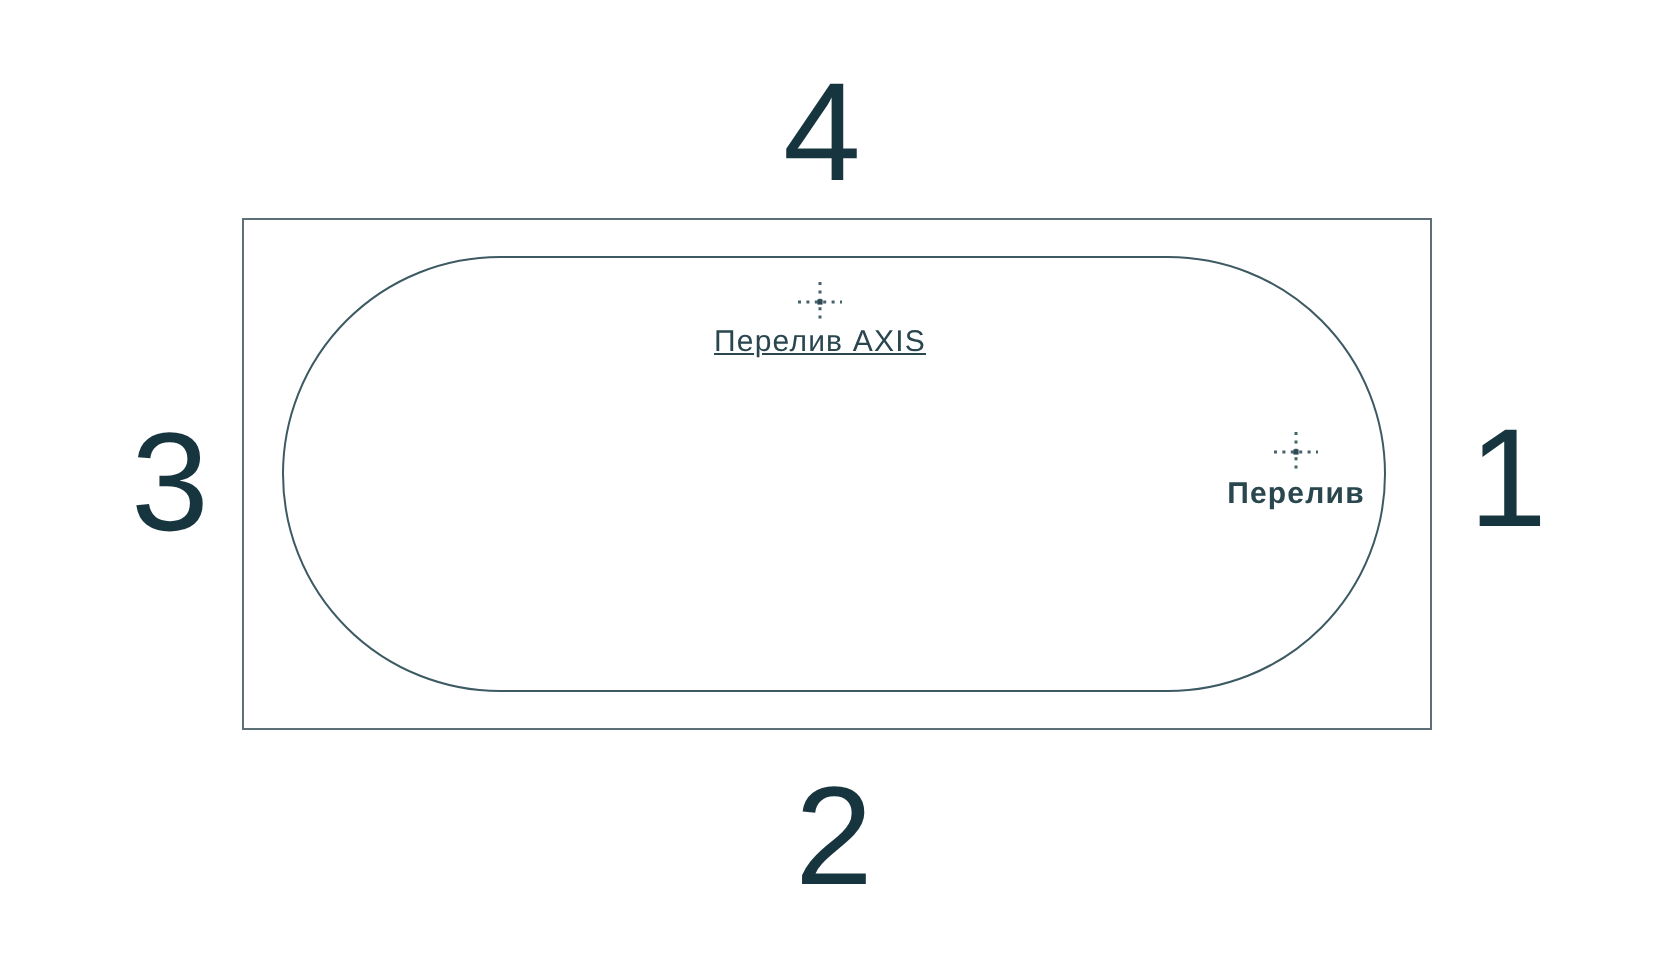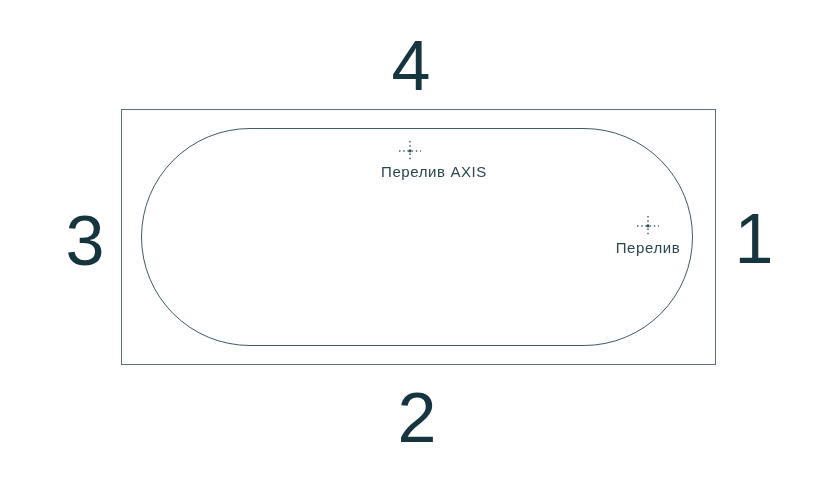--- a/index.html
+++ b/index.html
@@ -56,22 +56,22 @@
   
   .marker-label {
     position: absolute;
     transform: translate(-50%, -50%);
     font-size: 15px;
     font-weight: 400;
     color: #2a464f;
     letter-spacing: 0.6px;
     white-space: nowrap;
   }
-  .label-axis     { left: 434px; top: 171px; }
-  .label-overflow { left: 648px; top: 247px; }
+  .label-axis     { left: 410px; top: 171px; text-decoration: underline; }
+  .label-overflow { left: 648px; top: 247px; font-weight: bold; }
   
   .crosshair {
     position: absolute;
     width: 26px;
     height: 22px;
     transform: translate(-50%, -50%);
   }
   .marker-axis     { left: 410px; top: 151px; }
   .marker-overflow { left: 648px; top: 226px; }
 </style>

